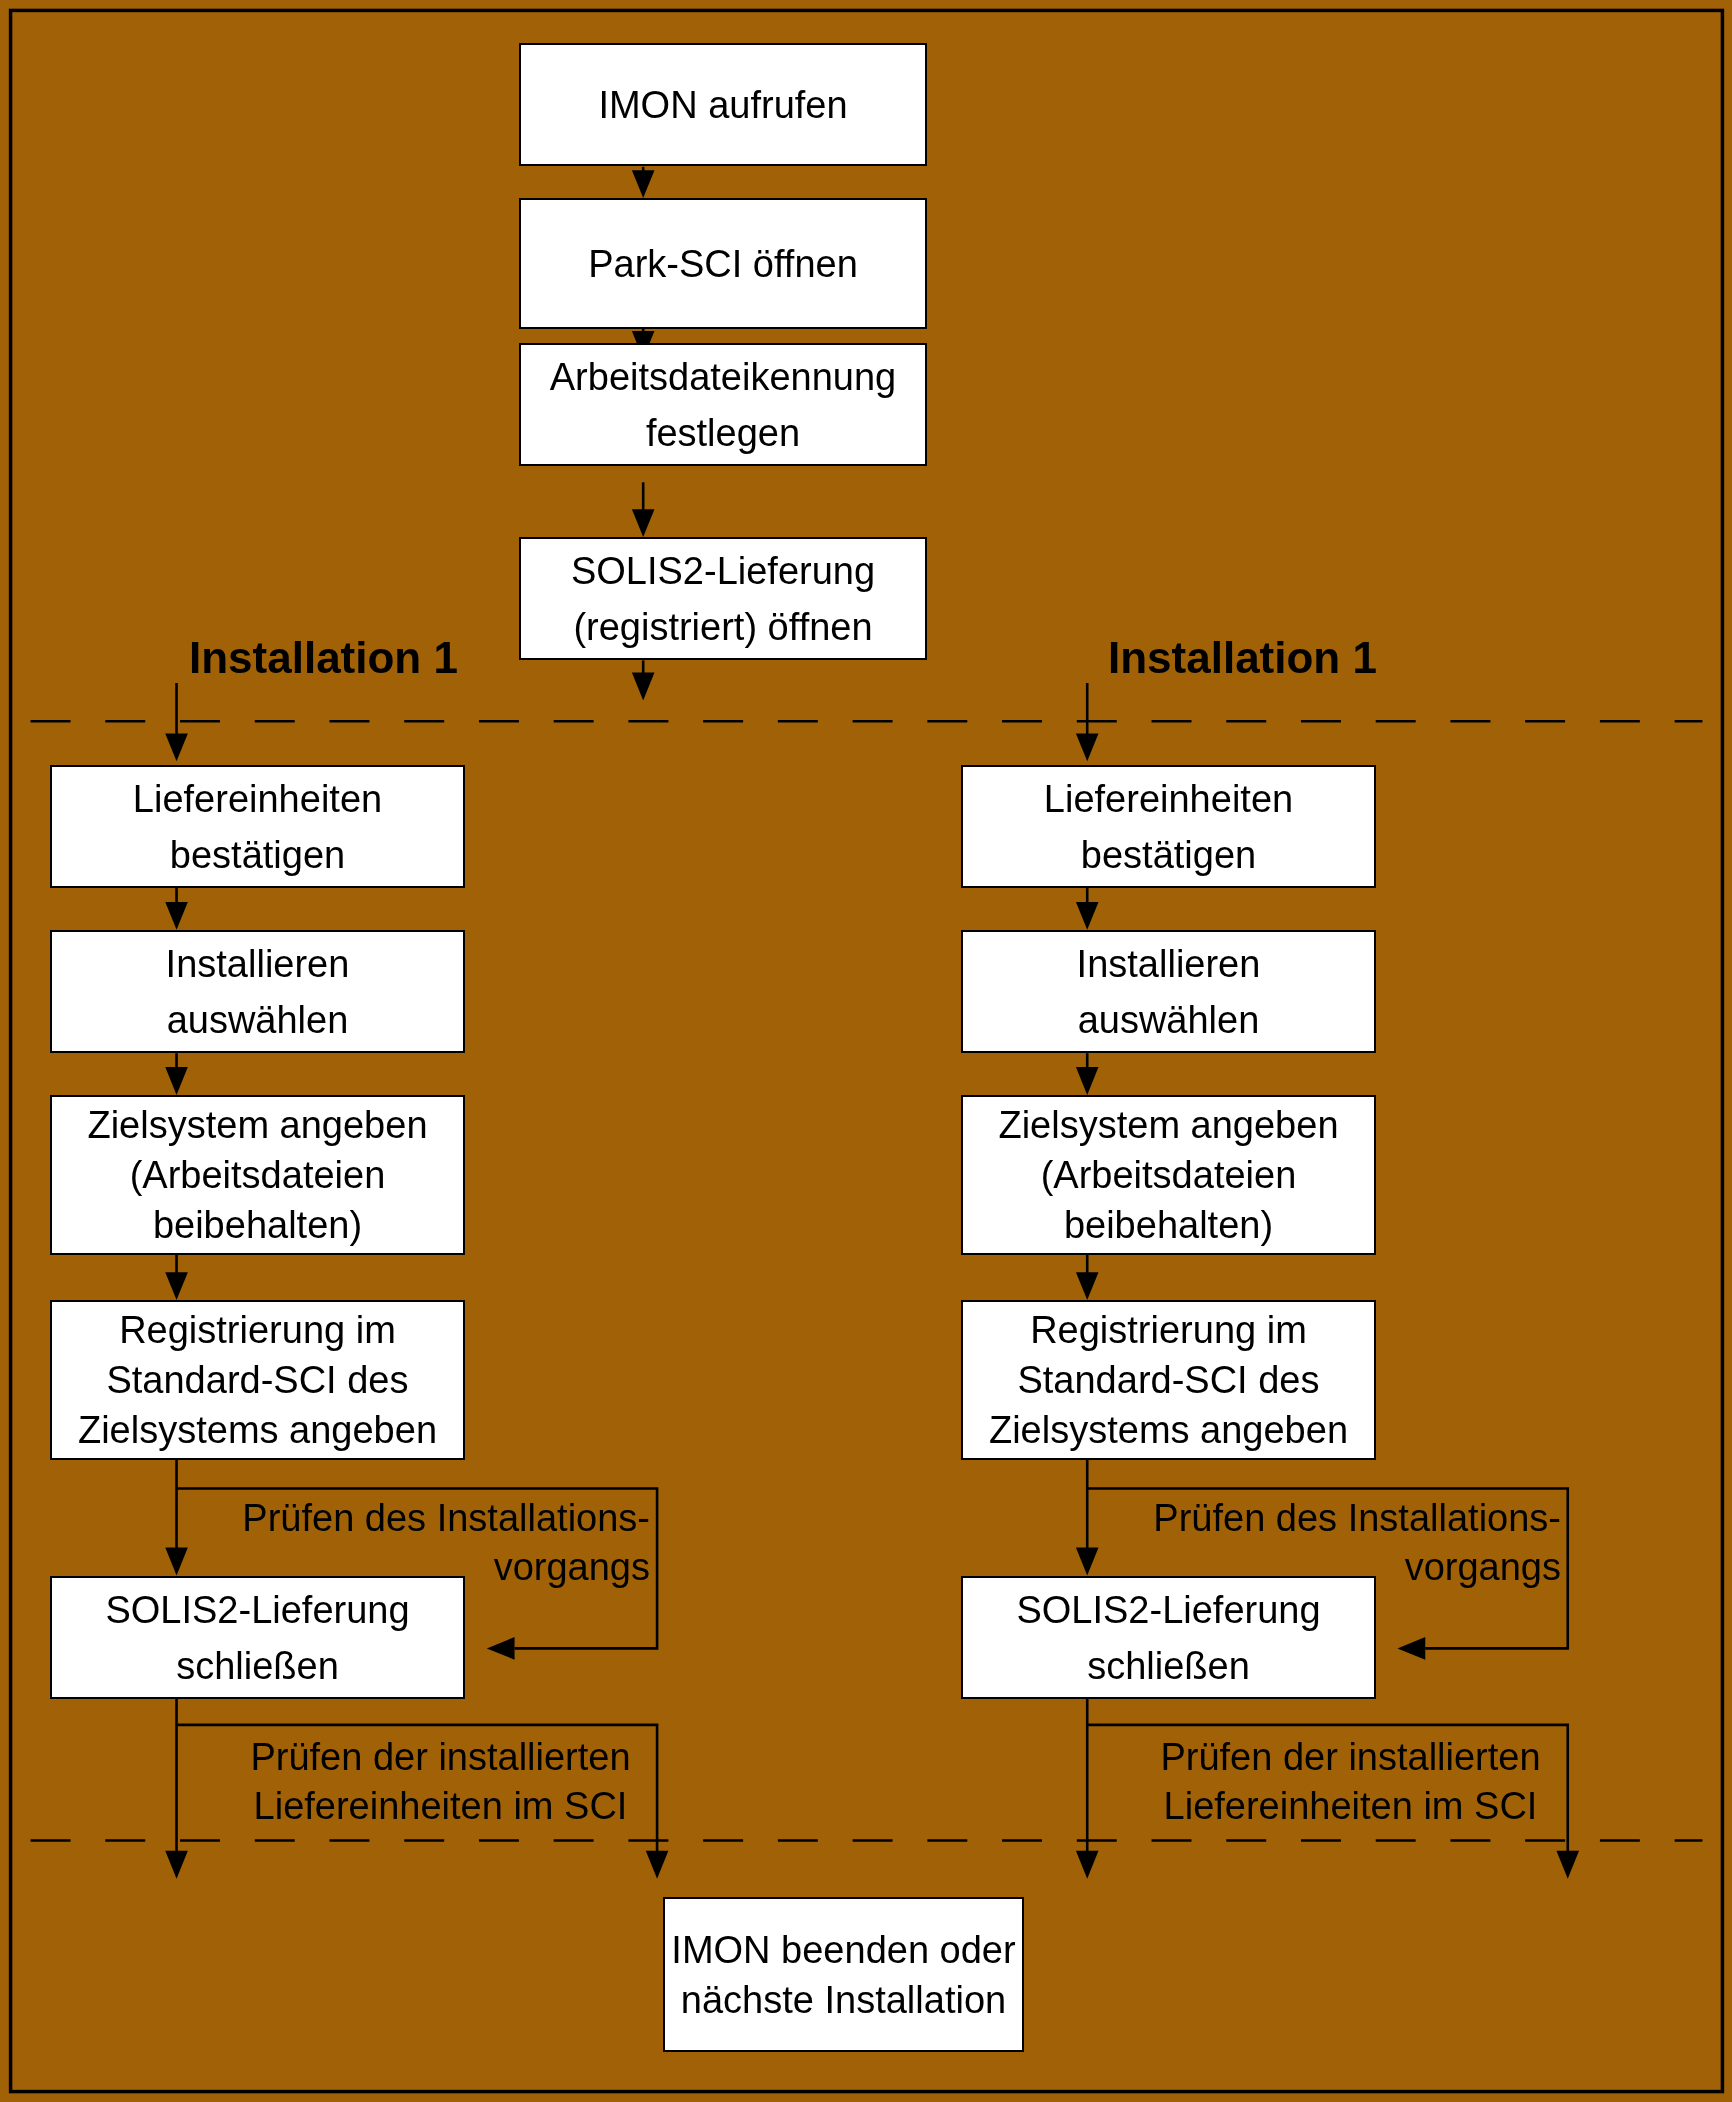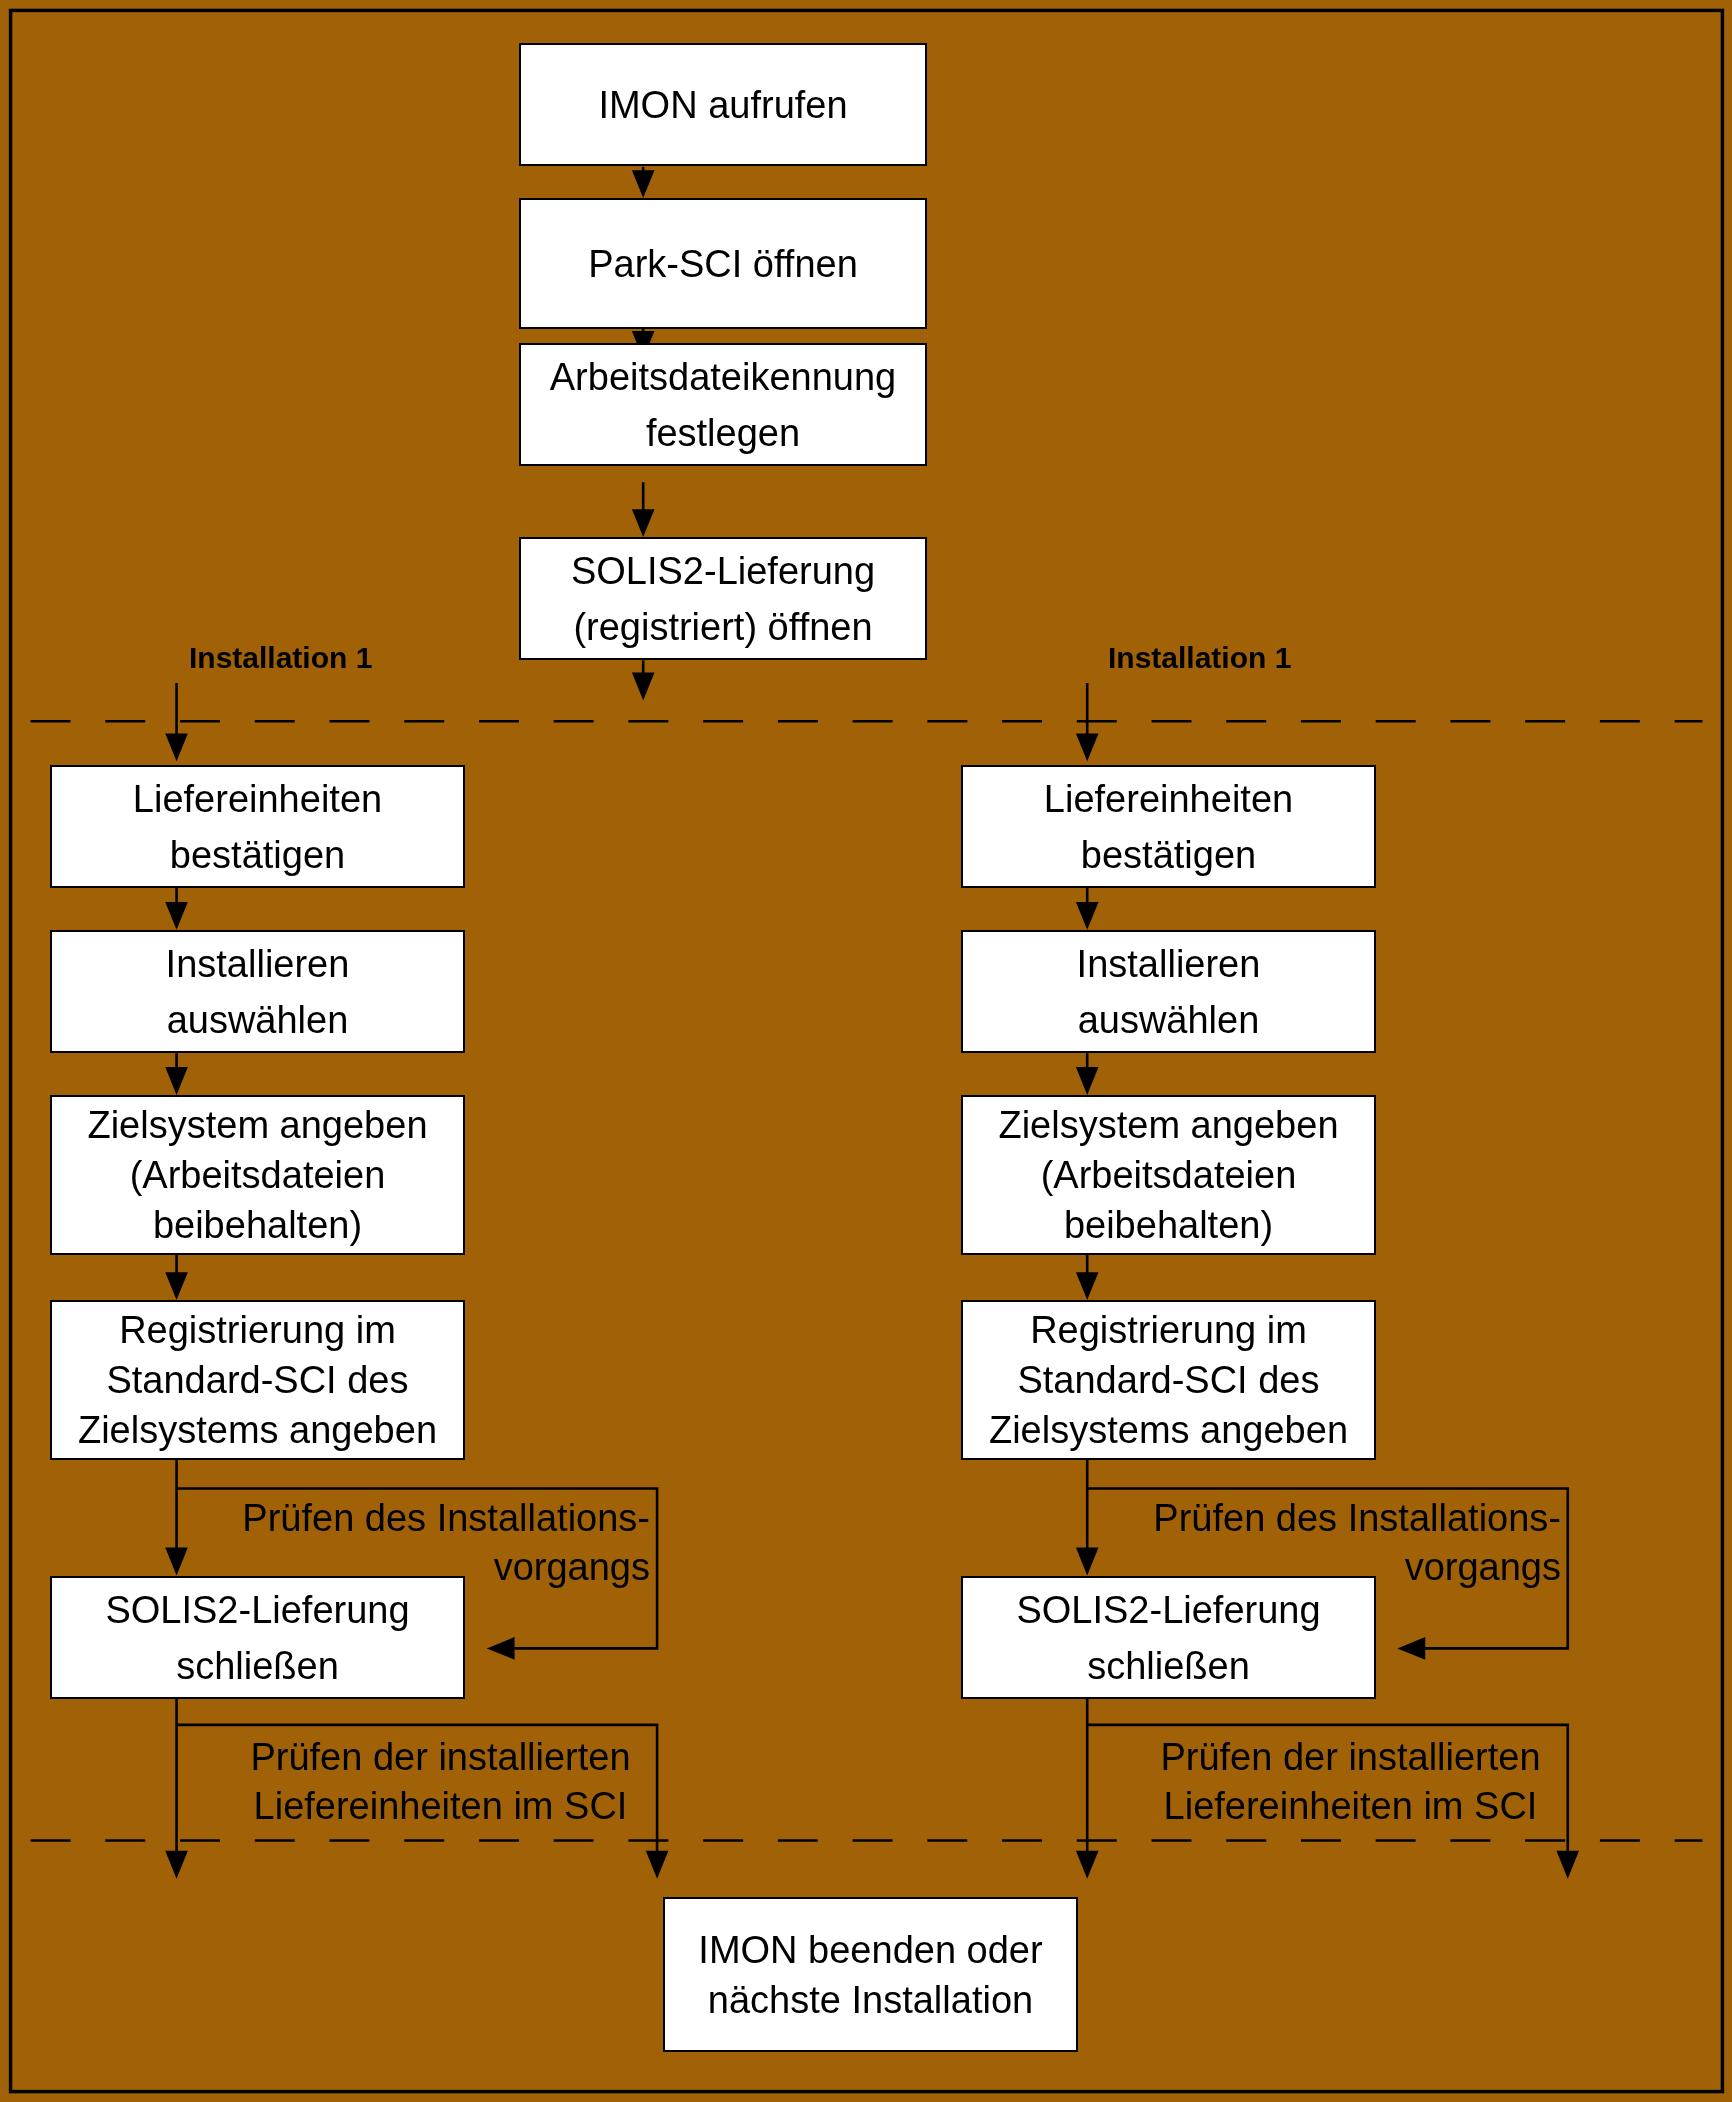--- a/index.html
+++ b/index.html
@@ -8,21 +8,21 @@
     font-family:"Liberation Sans","DejaVu Sans",sans-serif;color:#000;overflow:hidden;padding-left:24px;
   }
   .overlay{position:absolute;left:0;top:0;width:1733px;height:2102px;}
   .node{
     position:absolute;border:2.6px solid #000;background:#fff;box-sizing:border-box;
     display:flex;align-items:center;justify-content:center;text-align:center;
     font-size:38px;line-height:56px;white-space:pre-line;
   }
   .node.tight{line-height:50px;}
   .branch-label{
-    position:absolute;font-size:30px;font-weight:bold;line-height:42px;white-space:pre;
+    position:absolute;font-size:44px;font-weight:bold;line-height:42px;white-space:pre;
   }
   .ann{
     position:absolute;font-size:38px;line-height:49px;white-space:pre-line;box-sizing:border-box;
   }
   .ann.align-right{text-align:right;}
   .ann.align-center{text-align:center;}
 </style>
 </head>
 <body>
 
@@ -188,19 +188,19 @@
 
   <div class="ann align-right" style="left:233px;top:1494px;width:417px">Prüfen des Installations-
 vorgangs</div>
   <div class="ann align-right" style="left:1144px;top:1494px;width:417px">Prüfen des Installations-
 vorgangs</div>
   <div class="ann align-center" style="left:229px;top:1733px;width:423px">Prüfen der installierten
 Liefereinheiten im SCI</div>
   <div class="ann align-center" style="left:1139px;top:1733px;width:423px">Prüfen der installierten
 Liefereinheiten im SCI</div>
 
-  <div class="node tight" style="left:663px;top:1897px;width:415px;height:155px">
+  <div class="node tight" style="left:663px;top:1897px;width:361px;height:155px">
     <span>IMON beenden oder
 nächste Installation</span>
   </div>
 
 </div>
 
 
 </body></html>

